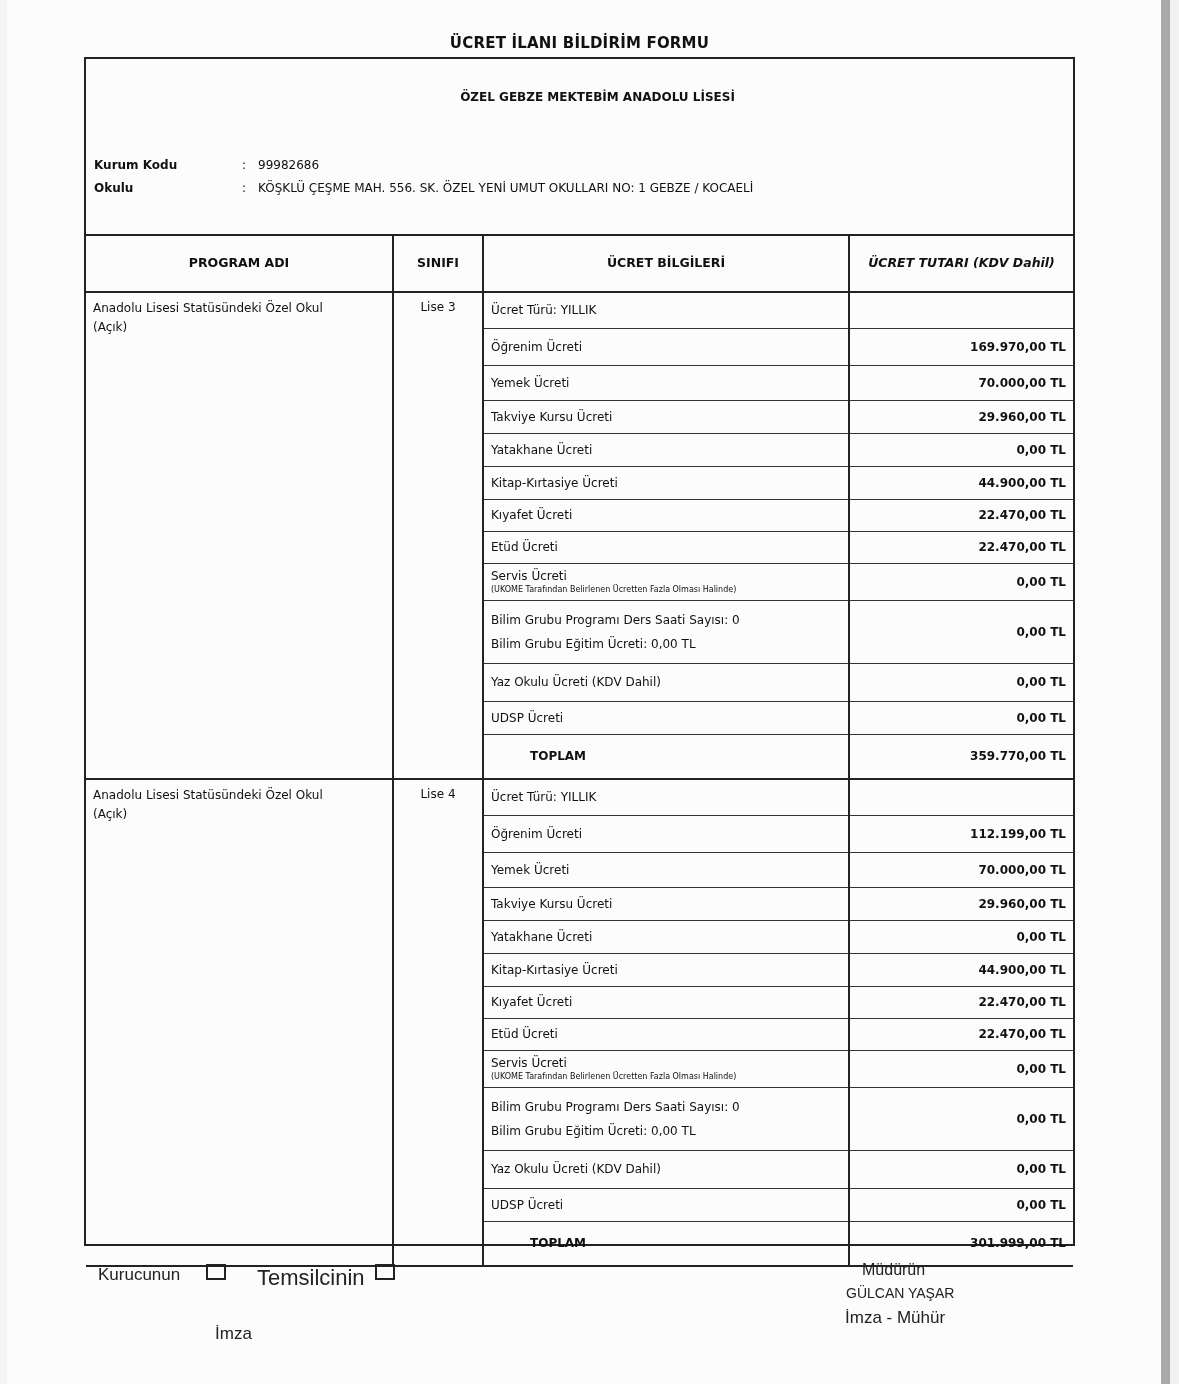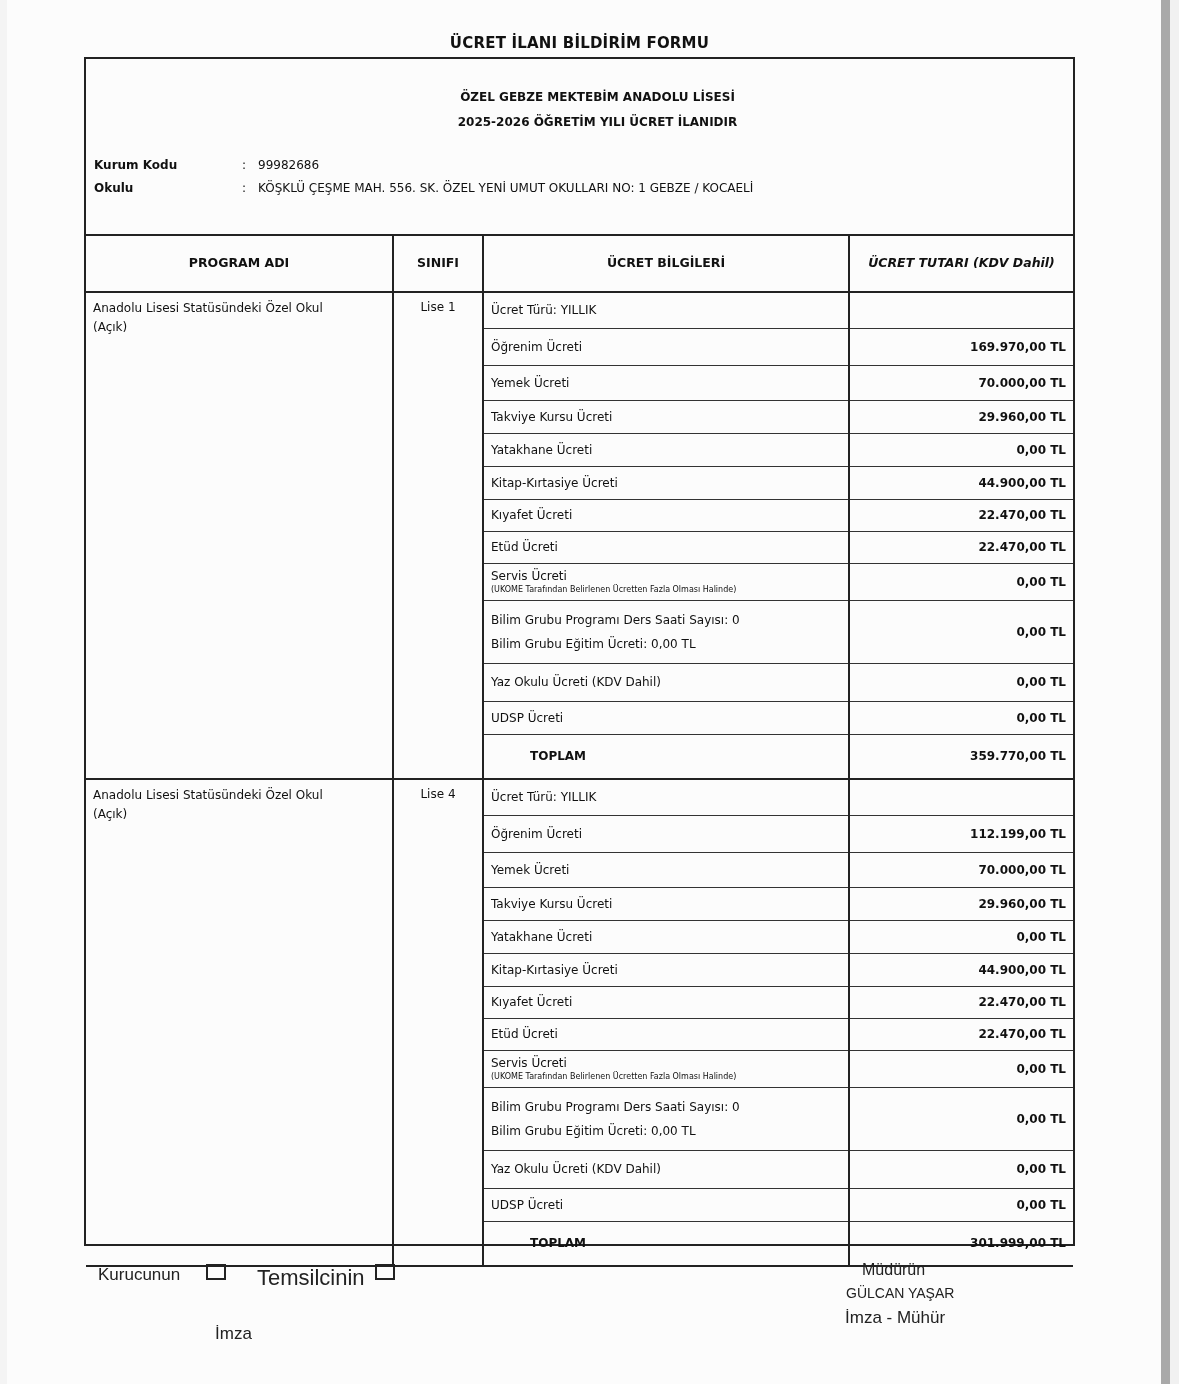--- a/index.html
+++ b/index.html
@@ -73,21 +73,20 @@
 
 <div class="left-gutter"></div>
 <div class="right-bar"></div>
 <div class="right-gutter"></div>
 
 <div class="form-title">ÜCRET İLANI BİLDİRİM FORMU</div>
 
 <div class="outer">
   <div class="header-box">
     <div class="school-name">ÖZEL GEBZE MEKTEBİM ANADOLU LİSESİ</div>
-    <div class="year-line">2025-2026 ÖĞRETİM YILI ÜCRET İLANIDIR</div>
     <div class="info-row info-kurum">
       <span class="lbl">Kurum Kodu</span>
       <span class="colon">:</span>
       <span class="val">99982686</span>
     </div>
     <div class="info-row info-adres">
       <span class="lbl">Okulu</span>
       <span class="colon">:</span>
       <span class="val">KÖŞKLÜ ÇEŞME MAH. 556. SK. ÖZEL YENİ UMUT OKULLARI NO: 1 GEBZE / KOCAELİ</span>
     </div>
@@ -107,21 +106,21 @@
         <th>ÜCRET BİLGİLERİ</th>
         <th>ÜCRET TUTARI (KDV Dahil)</th>
       </tr>
     </thead>
     <tbody id="fee-body">
         <tr style="height: 36px;">
           <td class="prog" rowspan="13">
             <span style="display: block;">Anadolu Lisesi Statüsündeki Özel Okul</span>
             <span style="display: block;">(Açık)</span>
           </td>
-          <td class="cls" rowspan="13">Lise 1</td>
+          <td class="cls" rowspan="13">Lise 3</td>
           <td class="fee-label"><span>Ücret Türü: YILLIK</span></td>
           <td class="fee-amount"></td>
         </tr>
         <tr style="height: 37px;">
           <td class="fee-label"><span>Öğrenim Ücreti</span></td>
           <td class="fee-amount">169.970,00 TL</td>
         </tr>
         <tr style="height: 35px;">
           <td class="fee-label"><span>Yemek Ücreti</span></td>
           <td class="fee-amount">70.000,00 TL</td>

